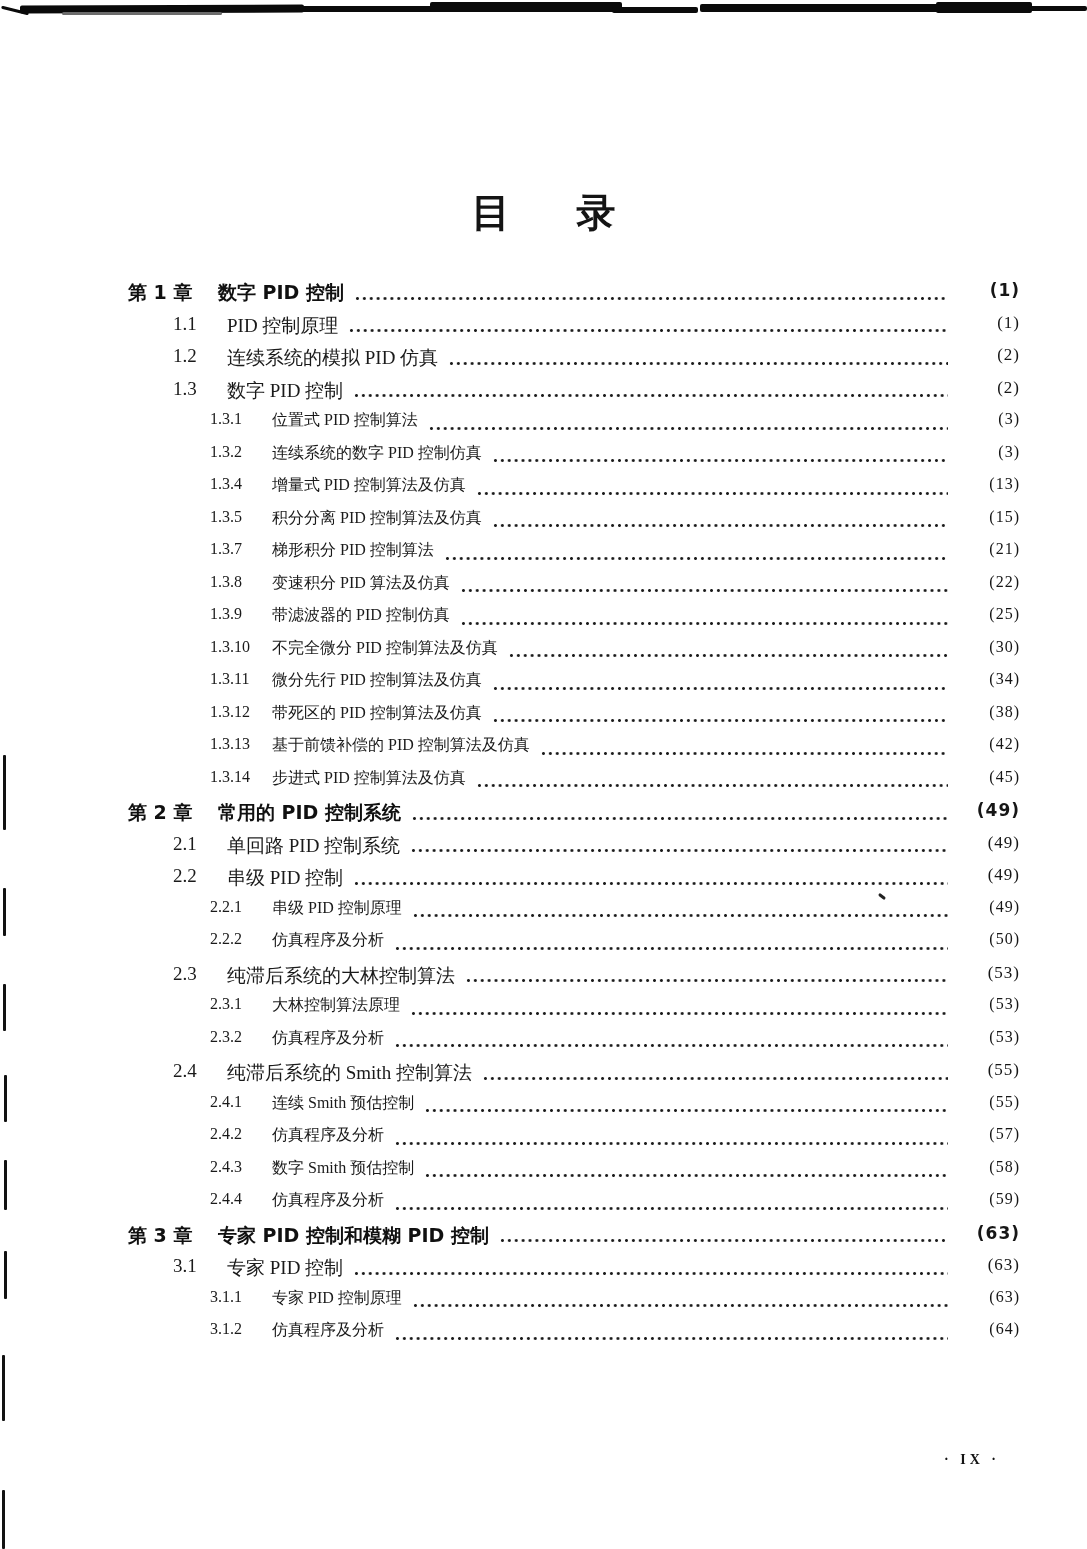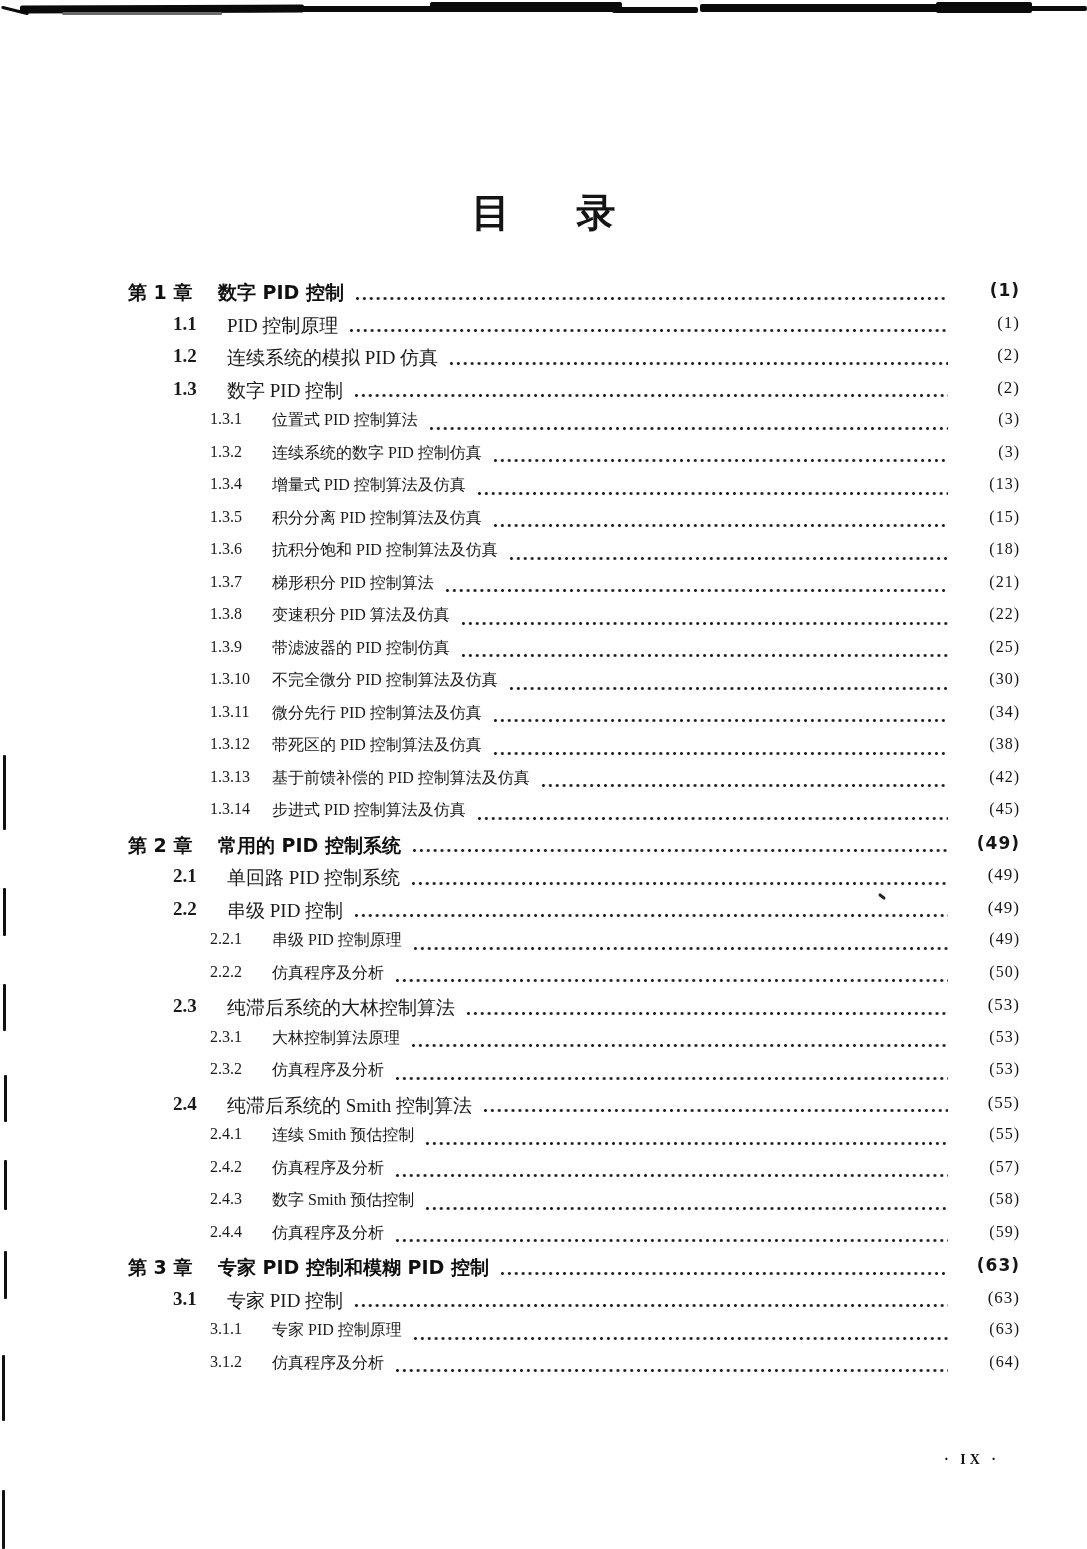--- a/index.html
+++ b/index.html
@@ -50,21 +50,21 @@
   }
 
   .toc-row.chapter {
     font-family: "DejaVu Sans", "Liberation Sans", sans-serif;
     font-weight: bold; font-size: 19px; color: #101010;
   }
   .toc-row.chapter .num { min-width: 78px; }
 
   .toc-row.section { font-size: 19px; padding-left: 45px; }
   .toc-row.section .num {
-    min-width: 42px; font-family: "Liberation Serif", serif; font-weight: bold;
+    min-width: 42px; font-family: "Liberation Serif", serif; font-weight: normal;
   }
 
   .toc-row.subsection { font-size: 16px; padding-left: 82px; }
   .toc-row.subsection .num { min-width: 50px; }
   .toc-row.subsection .page { font-size: 16px; }
 
   
   .footer-page {
     position: absolute; top: 1452px; right: 87px;
     font-family: "Liberation Serif", serif;
@@ -148,26 +148,20 @@
     <span class="leader"></span>
     <span class="page">(13)</span>
   </div>
     <div class="toc-row subsection">
     <span class="num">1.3.5</span>
     <span class="title">积分分离 PID 控制算法及仿真</span>
     <span class="leader"></span>
     <span class="page">(15)</span>
   </div>
     <div class="toc-row subsection">
-    <span class="num">1.3.6</span>
-    <span class="title">抗积分饱和 PID 控制算法及仿真</span>
-    <span class="leader"></span>
-    <span class="page">(18)</span>
-  </div>
-    <div class="toc-row subsection">
     <span class="num">1.3.7</span>
     <span class="title">梯形积分 PID 控制算法</span>
     <span class="leader"></span>
     <span class="page">(21)</span>
   </div>
     <div class="toc-row subsection">
     <span class="num">1.3.8</span>
     <span class="title">变速积分 PID 算法及仿真</span>
     <span class="leader"></span>
     <span class="page">(22)</span>

